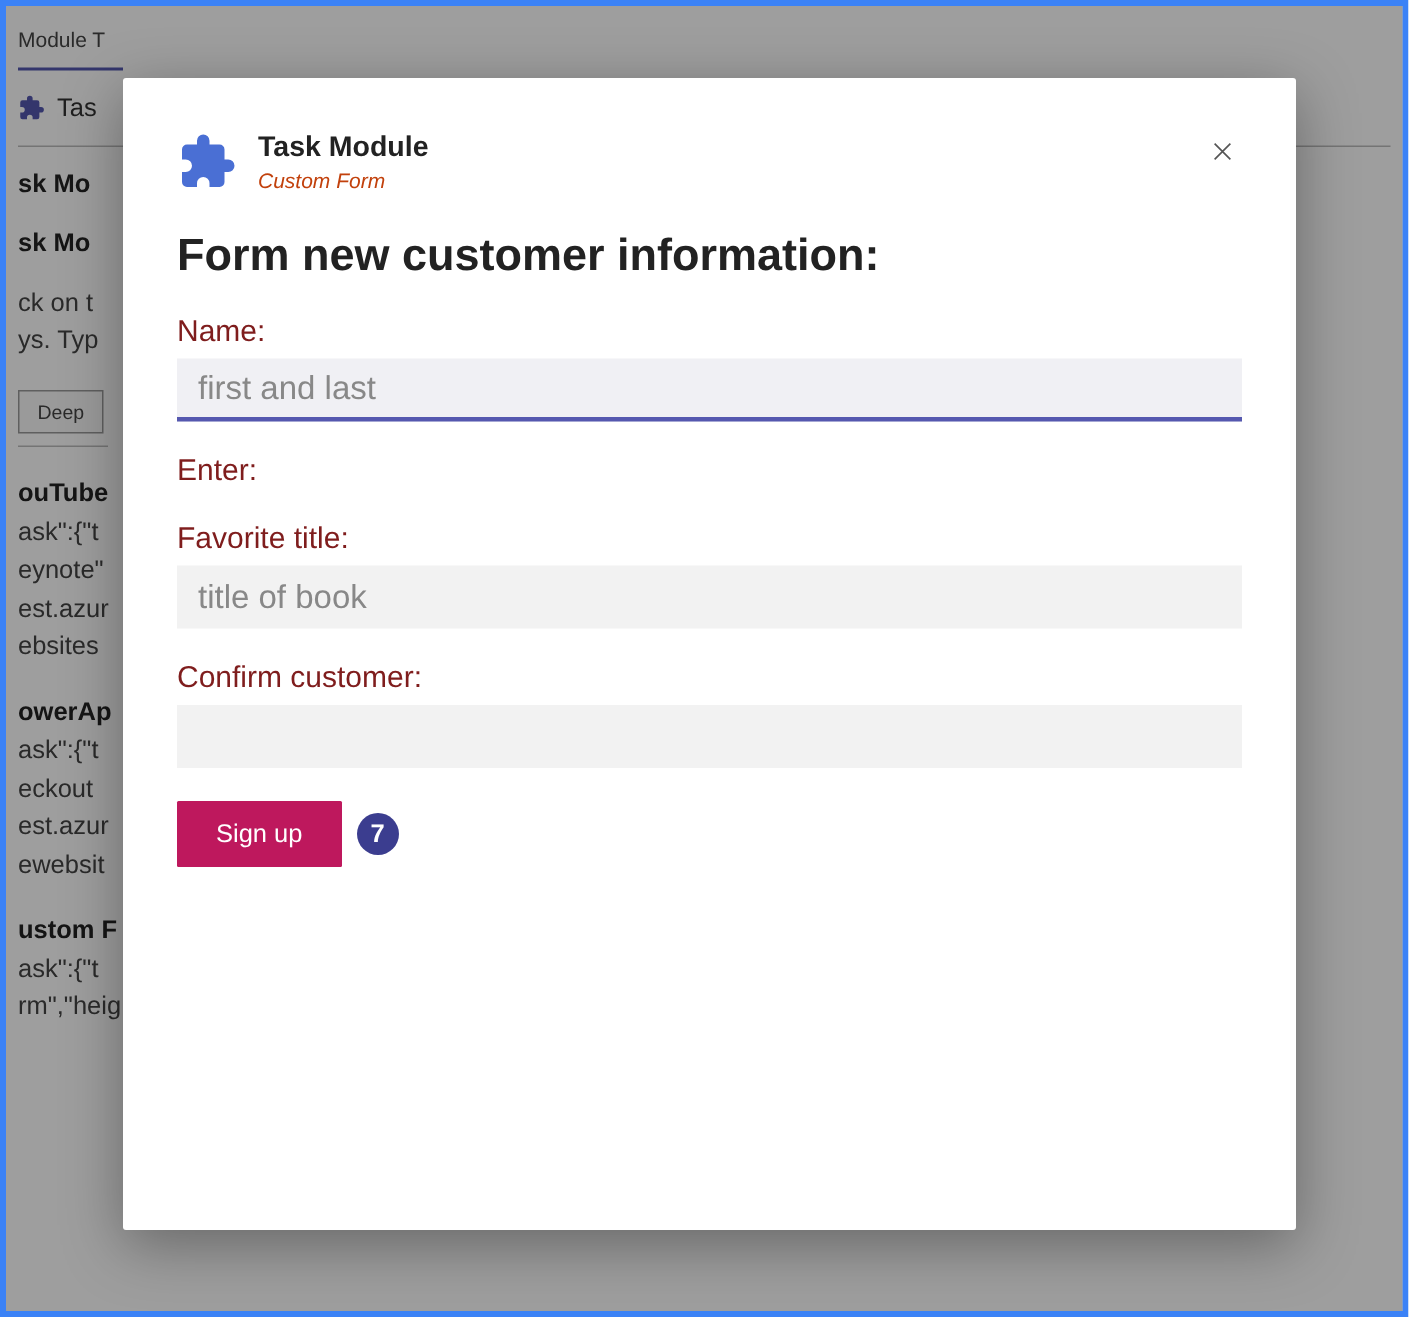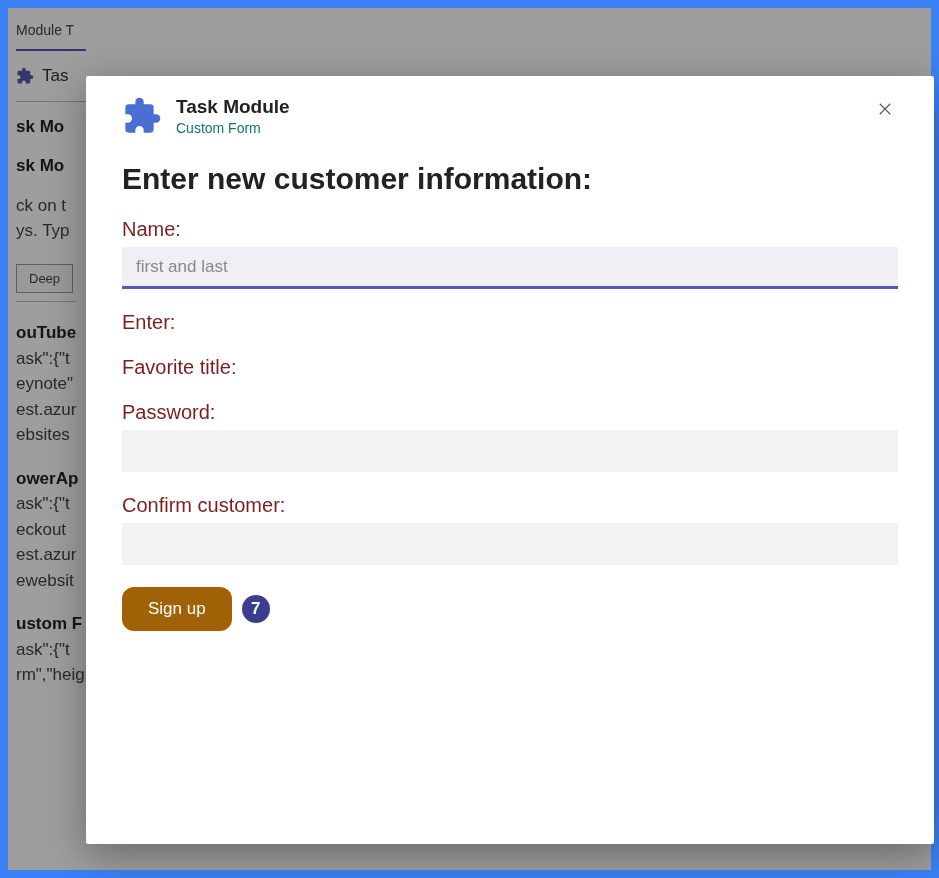--- a/index.html
+++ b/index.html
@@ -7,21 +7,21 @@
       font-family: 'Segoe UI', Tahoma, Geneva, sans-serif;
       background: #f5f5f5;
       width: 939px;
       height: 878px;
       position: relative;
       overflow: hidden;
     }
     .frame {
       width: 939px;
       height: 878px;
-      border: 8px solid #3b82f6;
+      border: 4px solid #3b82f6;
       position: relative;
       background: #fff;
     }
     .overlay-dim {
       position: absolute;
       inset: 0;
       background: rgba(0,0,0,0.38);
       z-index: 5;
     }
     .background {
@@ -59,44 +59,44 @@
       margin-top: 8px;
       color: #444;
       background: #f9f9f9;
     }
     .bg-block { margin-top: 18px; }
     .bg-code { font-family: inherit; color: #444; word-break: break-all; }
 
     .dialog {
       position: absolute;
       left: 78px;
-      top: 68px;
-      width: 848px;
+      top: 48px;
+      width: 782px;
       height: 768px;
       background: #fff;
       z-index: 10;
       border-radius: 2px;
       box-shadow: 0 10px 40px rgba(0,0,0,0.35);
-      padding: 20px 36px 36px 36px;
+      padding: 36px 36px 36px 36px;
     }
     .dlg-header {
       display: flex;
       align-items: flex-start;
       justify-content: space-between;
     }
     .dlg-title-row {
       display: flex;
       align-items: center;
       gap: 14px;
     }
     .puzzle-icon {
       width: 40px; height: 40px;
     }
     .dlg-title { font-weight: 700; font-size: 19px; color: #222; }
-    .dlg-subtitle { font-size: 14px; color: #0f766e; margin-top: 2px;}
+    .dlg-subtitle { font-size: 14px; color: #c2410c; margin-top: 2px; font-style: italic;}
     .close-btn {
       background: none;
       border: none;
       cursor: pointer;
       padding: 4px;
       color: #555;
       font-size: 18px;
     }
     .close-btn svg { width: 18px; height: 18px; }
 
@@ -113,46 +113,46 @@
       color: #7f1d1d;
       margin-bottom: 6px;
       display: block;
     }
     .field-input {
       width: 100%;
       height: 42px;
       background: #f2f2f2;
       border: none;
       padding: 0 14px;
-      font-size: 17px;
+      font-size: 22px;
       color: #333;
       outline: none;
       font-family: inherit;
     }
     .field-input::placeholder { color: #888; }
     .field-input.focused {
       border-bottom: 3px solid #5558af;
       background: #f0f0f4;
     }
     .submit-row {
       display: flex;
       align-items: center;
       gap: 10px;
       margin-top: 6px;
     }
     .submit-btn {
-      background: #a16207;
+      background: #be185d;
       color: #fff;
       border: none;
       height: 44px;
       padding: 0 26px;
       font-size: 17px;
       font-weight: 500;
       cursor: pointer;
-      border-radius: 12px;
+      border-radius: 1px;
       font-family: inherit;
     }
     .callout {
       width: 28px; height: 28px;
       border-radius: 50%;
       background: #3b3d8f;
       color: #fff;
       display: flex;
       align-items: center;
       justify-content: center;
@@ -216,39 +216,36 @@
           <div class="dlg-subtitle">Custom Form</div>
         </div>
       </div>
       <button class="close-btn">
         <svg viewBox="0 0 24 24">
             <path stroke="#555" stroke-width="1.5" fill="none" d="M5 5 L19 19 M19 5 L5 19"></path>
           </svg>
       </button>
     </div>
 
-    <div class="form-heading">Enter new customer information:</div>
+    <div class="form-heading">Form new customer information:</div>
 
     <div class="field-group">
       <label class="field-label">Name:</label>
       <input class="field-input focused" type="text" placeholder="first and last" style="">
     </div>
 
     <div class="field-group">
       <label class="field-label">Enter:</label>
     </div>
 
     <div class="field-group">
       <label class="field-label">Favorite title:</label>
-    </div>
-
-    <div class="field-group">
-      <label class="field-label">Password:</label>
-      <input class="field-input" type="password" placeholder="" style="">
-    </div>
+      <input class="field-input" type="text" placeholder="title of book" style="">
+    </div>
+
 
     <div class="field-group">
       <label class="field-label">Confirm customer:</label>
       <input class="field-input" type="password" placeholder="" style="">
     </div>
 
     <div class="submit-row">
       <button class="submit-btn">Sign up</button>
       <div class="callout">7</div>
     </div>

